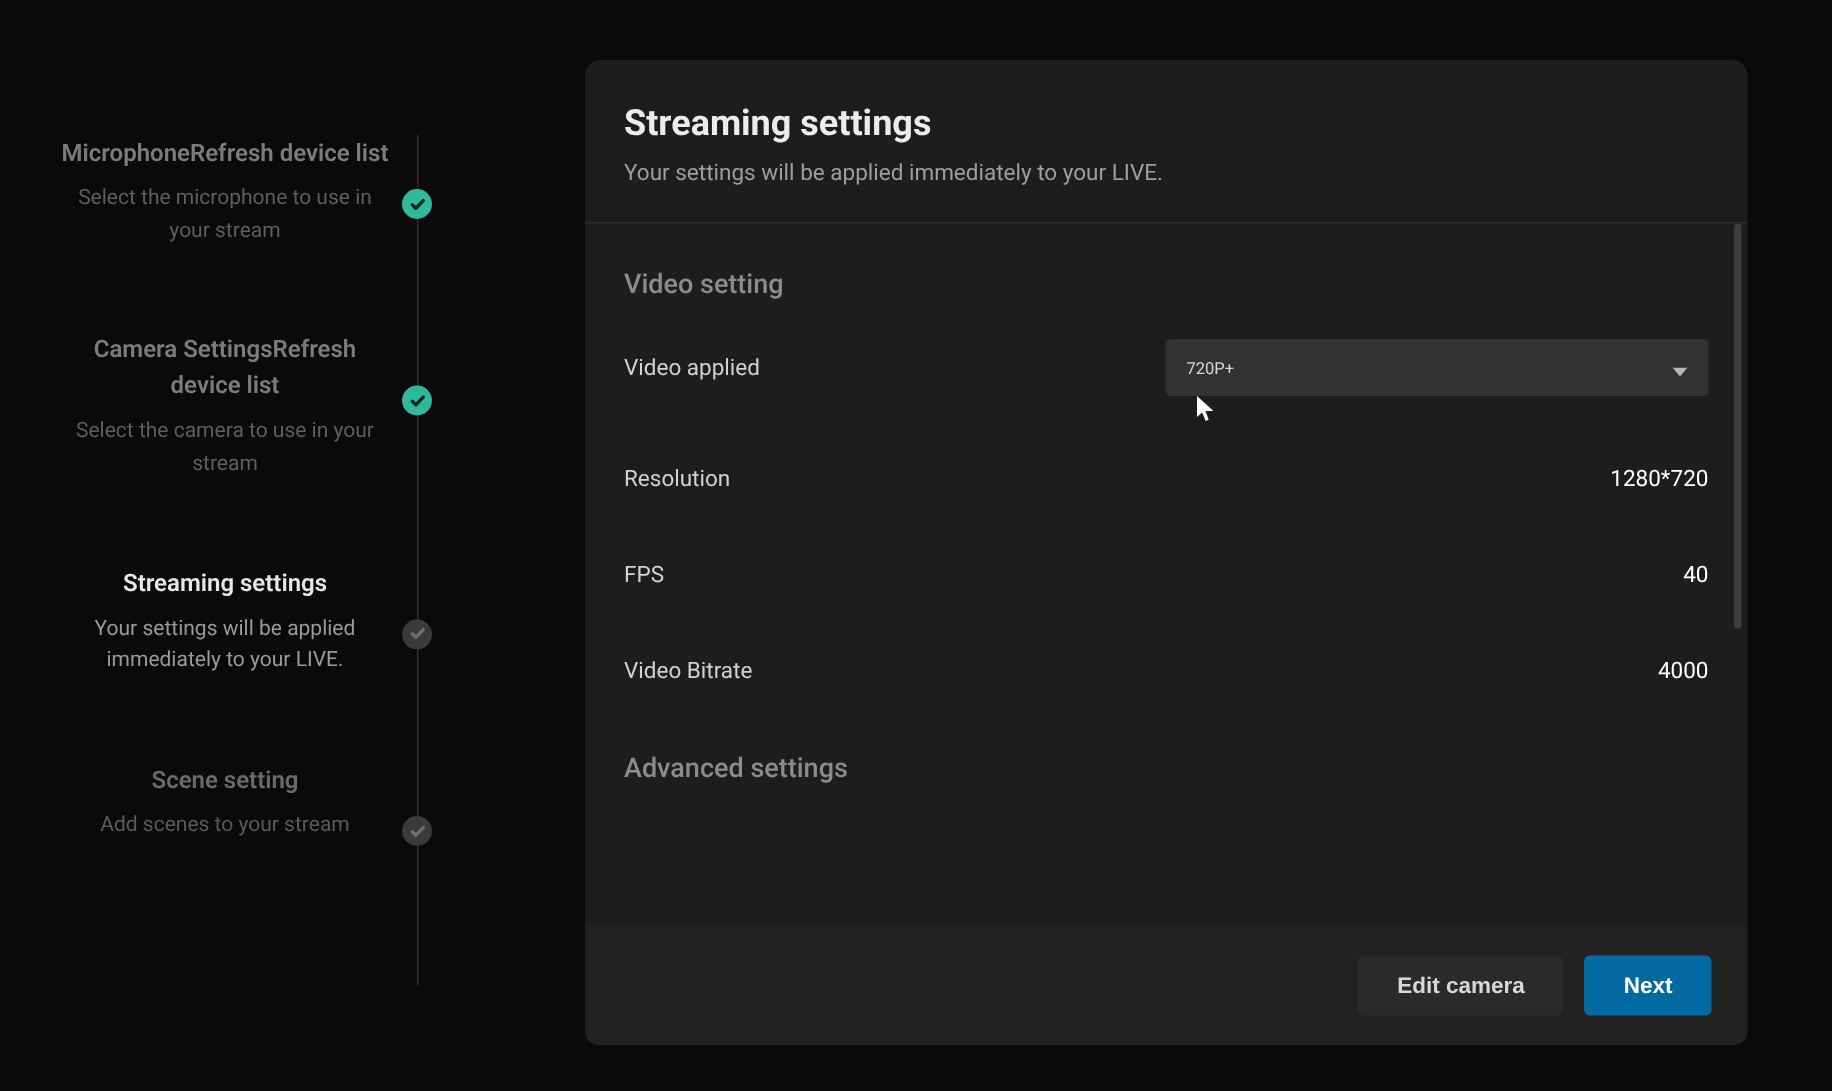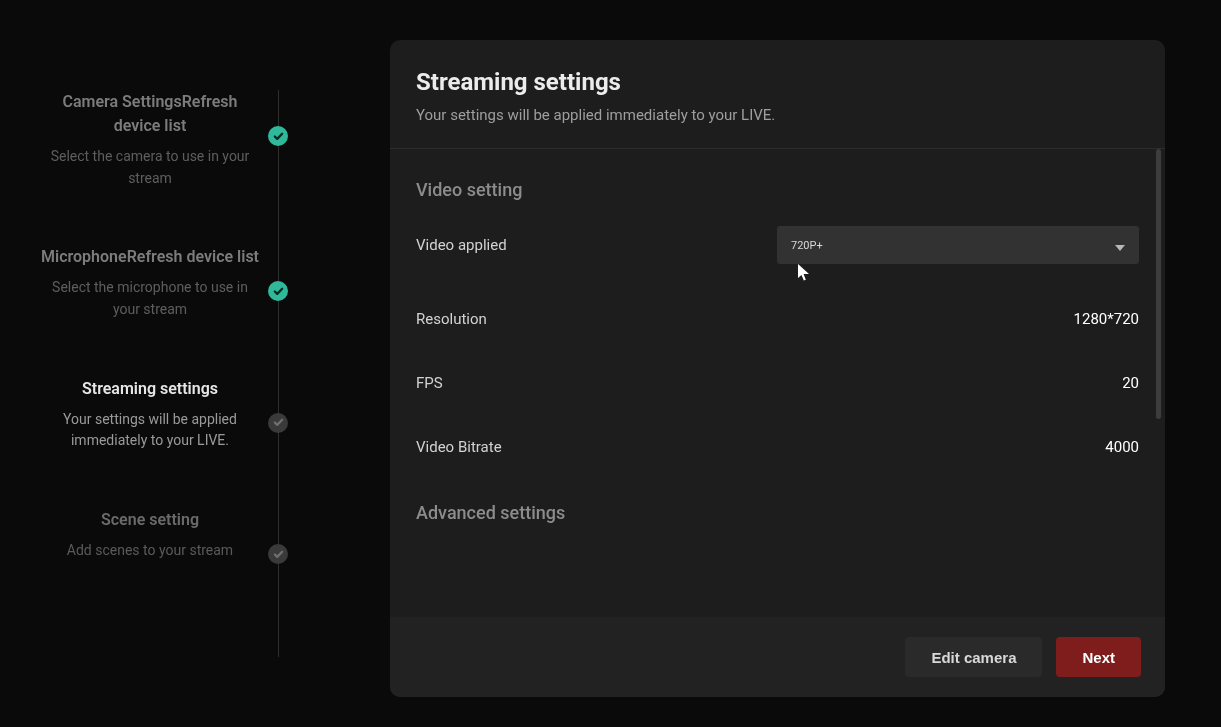--- a/index.html
+++ b/index.html
@@ -37,45 +37,45 @@
   .row-label { font-size: 15px; color: #d2d2d2; }
   .row-value { font-size: 15px; color: #ffffff; }
   .select { flex: 0 0 362px; height: 38px; background: #323232; border-radius: 3px; display: flex; align-items: center; justify-content: space-between; padding: 0 14px; cursor: pointer; }
   .select-text { font-size: 11px; color: #d8d8d8; font-weight: 400; }
   .select svg { width: 10px; height: 6px; }
   .select svg path { fill: #b8b8b8; }
 
   .panel-footer { background: #222; padding: 20px 24px; display: flex; justify-content: flex-end; gap: 14px; }
   .btn { height: 40px; padding: 0 26px; border: none; border-radius: 4px; font-size: 15px; font-weight: 600; cursor: pointer; }
   .btn-secondary { background: #2a2a2a; color: #d8d8d8; }
-  .btn-primary { background: #7f1d1d; color: #fff; }
+  .btn-primary { background: #0369a1; color: #fff; }
 
   .cursor { position: absolute; left: 798px; top: 264px; width: 12px; height: 18px; pointer-events: none; z-index: 100; }
   .cursor svg path { fill: #fff; }
 </style>
 </head>
 <body>
 
 <div class="app">
   <div class="stepper">
     <div class="stepper-line"></div>
 
     <div class="step done">
-      <div class="step-title">Camera SettingsRefresh device list</div>
-      <div class="step-desc">Select the camera to use in your stream</div>
+      <div class="step-title">MicrophoneRefresh device list</div>
+      <div class="step-desc">Select the microphone to use in your stream</div>
       <div class="step-badge">
           <svg viewBox="0 0 12 12">
             <path d="M2 6l2.6 2.6L10 3"></path>
           </svg>
         </div>
     </div>
 
     <div class="step done">
-      <div class="step-title">MicrophoneRefresh device list</div>
-      <div class="step-desc">Select the microphone to use in your stream</div>
+      <div class="step-title">Camera SettingsRefresh device list</div>
+      <div class="step-desc">Select the camera to use in your stream</div>
       <div class="step-badge">
           <svg viewBox="0 0 12 12">
             <path d="M2 6l2.6 2.6L10 3"></path>
           </svg>
         </div>
     </div>
 
     <div class="step active">
       <div class="step-title">Streaming settings</div>
       <div class="step-desc">Your settings will be applied immediately to your LIVE.</div>
@@ -118,21 +118,21 @@
         </div>
       </div>
 
       <div class="row">
         <div class="row-label">Resolution</div>
         <div class="row-value">1280*720</div>
       </div>
 
       <div class="row">
         <div class="row-label">FPS</div>
-        <div class="row-value">20</div>
+        <div class="row-value">40</div>
       </div>
 
       <div class="row">
         <div class="row-label">Video Bitrate</div>
         <div class="row-value">4000</div>
       </div>
 
 
       <div class="section-label" style="margin-top:0;">Advanced settings</div>
     </div>

